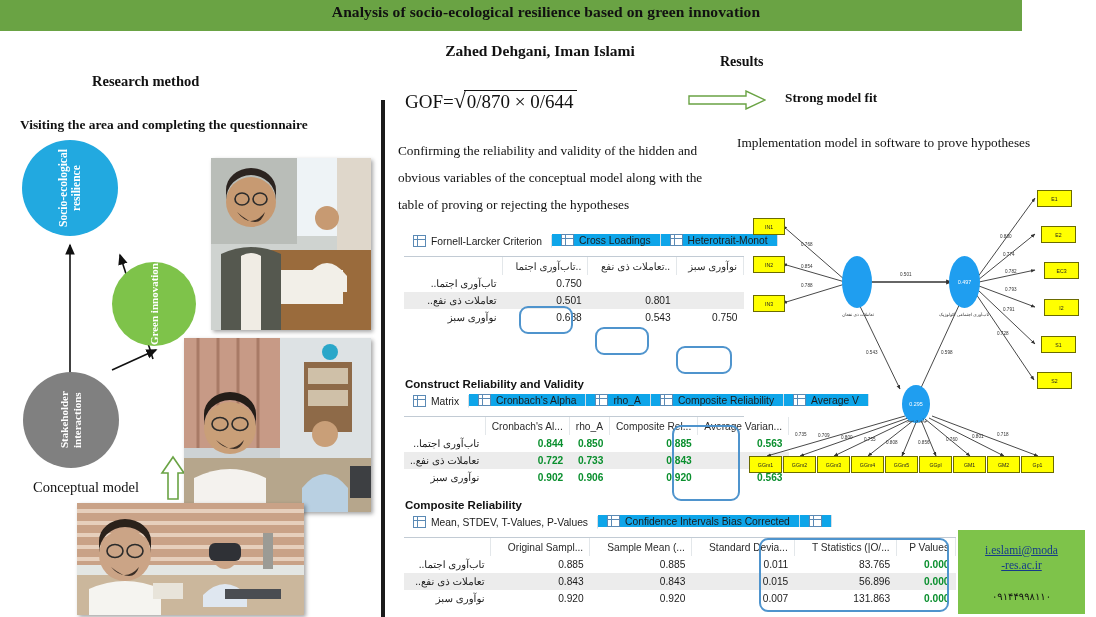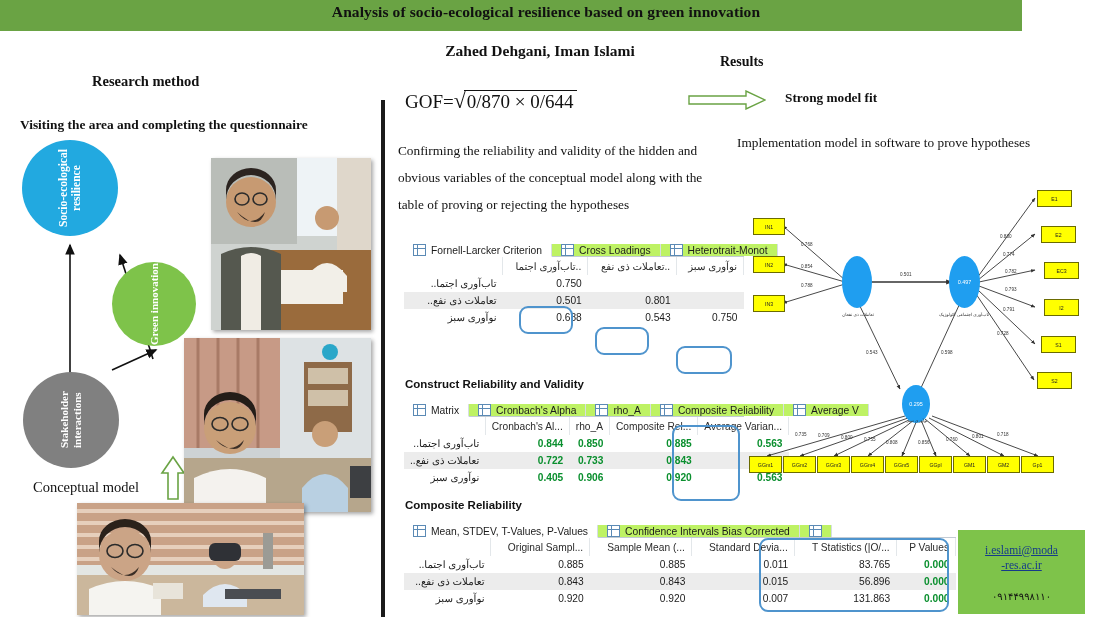--- a/index.html
+++ b/index.html
@@ -40,22 +40,22 @@
   .gof .rad{display:inline-block;border-top:1.6px solid #111;padding:0 3px;margin-left:-2px;}
   .gof .rsign{font-size:22px;}
   .confirm{position:absolute;left:398px;top:137px;width:330px;text-align:left;font-size:13.3px;font-weight:normal;line-height:27px;color:#111;}
   .garrow{position:absolute;left:688px;top:90px;width:78px;height:20px;}
   .strongfit{position:absolute;left:785px;top:90px;font-size:13.3px;font-weight:bold;color:#111;}
   .implem{position:absolute;left:737px;top:135px;font-size:13.3px;color:#111;}
 
   
   .tbl-sec{position:absolute;font-family:"Liberation Sans",sans-serif;}
   .sec-title{font-size:11.5px;font-weight:bold;color:#111;margin:0 0 4px 1px;}
-  .tabstrip{display:flex;align-items:flex-end;border-bottom:1px solid #c2cbd4;height:22px;}
-  .tab{display:flex;align-items:center;gap:5px;padding:0 9px;font-size:10.3px;color:#1b1b1b;border-right:1px solid #d6dde4;background:#bef264;white-space:nowrap;}
+  .tabstrip{display:flex;align-items:flex-start;border-bottom:1px solid #c2cbd4;height:22px;}
+  .tab{display:flex;align-items:center;gap:5px;padding:0 9px;font-size:10.3px;color:#1b1b1b;border-right:1px solid #d6dde4;background:#0ea5e9;white-space:nowrap;}
   .tab.active{background:#fff;border-bottom:1px solid #fff;position:relative;top:1px;}
   .tb-ico{width:11px;height:10px;border:1px solid #5b8ab5;background:#fff;display:inline-block;position:relative;flex:none;}
   .tb-ico:before{content:"";position:absolute;left:0;top:3px;width:100%;height:1px;background:#5b8ab5;}
   .tb-ico:after{content:"";position:absolute;left:3px;top:0;width:1px;height:100%;background:#5b8ab5;}
   .grid{width:100%;border-collapse:collapse;font-size:10.2px;}
   .grid th{font-weight:normal;color:#2b2b2b;text-align:right;padding:4px 6px 3px;border-right:1px solid #e3e7ea;white-space:nowrap;}
   .grid td{padding:3px 6px;text-align:right;color:#1b1b1b;white-space:nowrap;}
   .grid td.rowhdr{text-align:right;direction:rtl;color:#1b1b1b;}
   .grid tr.alt td{background:#ececec;}
   .grid td.green{color:#0a8f2e;font-weight:bold;}
@@ -300,21 +300,21 @@
         </tr>
         <tr class="alt">
           <td class="rowhdr">تعاملات ذی نفع..</td>
           <td class="green">0.722</td>
           <td class="green">0.733</td>
           <td class="green">0.843</td>
           <td class="green">0.642</td>
         </tr>
         <tr>
           <td class="rowhdr">نوآوری سبز</td>
-          <td class="green">0.405</td>
+          <td class="green">0.902</td>
           <td class="green">0.906</td>
           <td class="green">0.920</td>
           <td class="green">0.563</td>
         </tr>
       </tbody>
     </table>
   </div>
   <div class="hl" style="left:672px;top:425px;width:64px;height:72px;"></div>
 
   <div class="tbl-sec" style="left:404px;top:499px;width:552px;">

